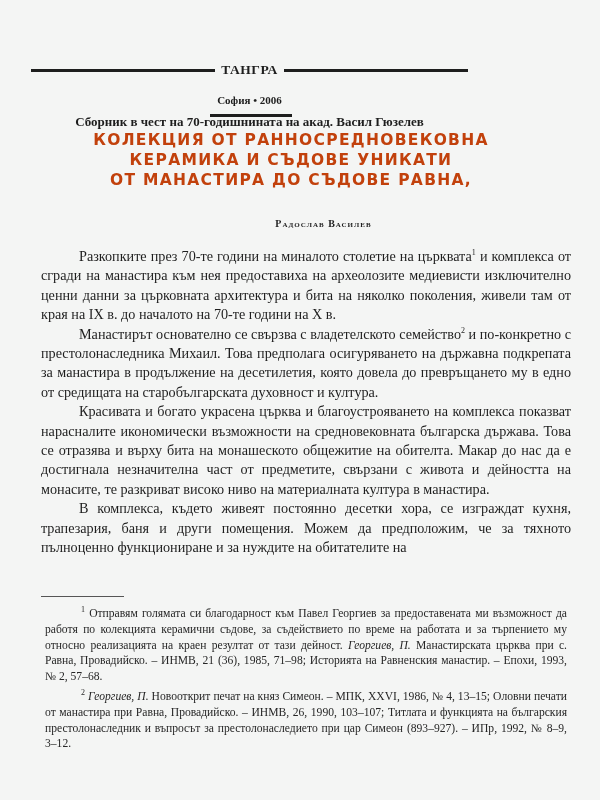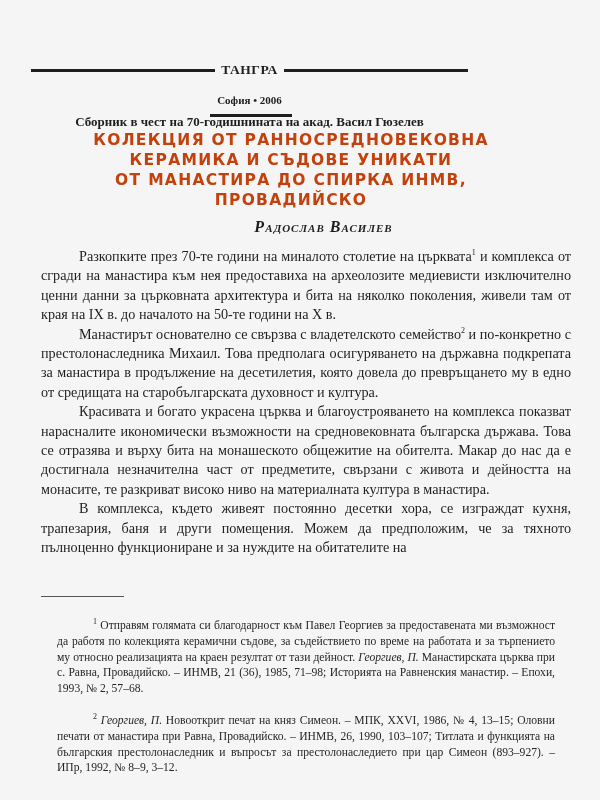--- a/index.html
+++ b/index.html
@@ -90,23 +90,22 @@
     .title-line {
       display: block;
       white-space: nowrap;
     }
     .author {
       position: absolute;
       top: 218px;
       left: 40px;
       width: 520px;
       text-align: center;
-      font-style: italic;
-      font-weight: bold;
-      font-size: 16px;
+      font-weight: bold;
+      font-size: 10px;
       letter-spacing: 1px;
       font-variant: small-caps;
       padding-left: 15px;
       box-sizing: border-box;
     }
     
     .body-text {
       position: absolute;
       top: 247px;
       left: 25px;
@@ -137,21 +136,21 @@
       position: absolute;
       top: 602px;
       left: 25px;
       width: 530px;
       font-size: 11.6px;
       line-height: 15.8px;
       text-align: justify;
       color: #262626;
     }
     .footnotes p {
-      margin: 16px;
+      margin: 4px;
       text-indent: 36px;
     }
     .footnotes .it {
       font-style: italic;
     }
     .page-number {
       position: absolute;
       top: 765px;
       left: 0;
       width: 600px;
@@ -179,28 +178,27 @@
   <div class="place-year">
     <span>София</span>
     <span>•</span>
     <span>2006</span>
   </div>
   <div class="place-rule"></div>
 
   <div class="title-block">
     <span class="title-line">КОЛЕКЦИЯ ОТ РАННОСРЕДНОВЕКОВНА</span>
     <span class="title-line">КЕРАМИКА И СЪДОВЕ УНИКАТИ</span>
-    <span class="title-line">ОТ МАНАСТИРА ДО СПИРКА ИНМВ,</span>
-    <span class="title-line">ПРОВАДИЙСКО</span>
+    <span class="title-line">ОТ МАНАСТИРА ДО СЪДОВЕ РАВНА,</span>
   </div>
 
   <div class="author">Радослав Василев</div>
 
   <div class="body-text">
-    <p><span>Разкопките през 70-те години на миналото столетие на църквата</span><sup>1</sup><span> и комплекса от сгради на манастира към нея предоставиха на археолозите медиевисти изключително ценни данни за църковната архитектура и бита на няколко поколения, живели там от края на IX в. до началото на 50-те години на X в.</span></p>
+    <p><span>Разкопките през 70-те години на миналото столетие на църквата</span><sup>1</sup><span> и комплекса от сгради на манастира към нея предоставиха на археолозите медиевисти изключително ценни данни за църковната архитектура и бита на няколко поколения, живели там от края на IX в. до началото на 70-те години на X в.</span></p>
     <p><span>Манастирът основателно се свързва с владетелското семейство</span><sup>2</sup><span> и по-конкретно с престолонаследника Михаил. Това предполага осигуряването на държавна подкрепата за манастира в продължение на десетилетия, която довела до превръщането му в едно от средищата на старобългарската духовност и култура.</span></p>
     <p>Красивата и богато украсена църква и благоустрояването на комплекса показват нарасналите икономически възможности на средновековната българска държава. Това се отразява и върху бита на монашеското общежитие на обителта. Макар до нас да е достигнала незначителна част от предметите, свързани с живота и дейността на монасите, те разкриват високо ниво на материалната култура в манастира.</p>
     <p>В комплекса, където живеят постоянно десетки хора, се изграждат кухня, трапезария, баня и други помещения. Можем да предположим, че за тяхното пълноценно функциониране и за нуждите на обитателите на</p>
   </div>
 
   <div class="fn-rule"></div>
 
   <div class="footnotes">
     <p><sup>1</sup><span> Отправям голямата си благодарност към Павел Георгиев за предоставената ми възможност да работя по колекцията керамични съдове, за съдействието по време на работата и за търпението му относно реализацията на краен резултат от тази дейност. </span><span class="it">Георгиев, П.</span><span> Манастирската църква при с. Равна, Провадийско. – ИНМВ, 21 (36), 1985, 71–98; Историята на Равненския манастир. – Епохи, 1993, № 2, 57–68.</span></p>
     <p><sup>2</sup><span class="it"> Георгиев, П.</span><span> Новооткрит печат на княз Симеон. – МПК, XXVI, 1986, № 4, 13–15; Оловни печати от манастира при Равна, Провадийско. – ИНМВ, 26, 1990, 103–107; Титлата и функцията на българския престолонаследник и въпросът за престолонаследието при цар Симеон (893–927). – ИПр, 1992, № 8–9, 3–12.</span></p>

